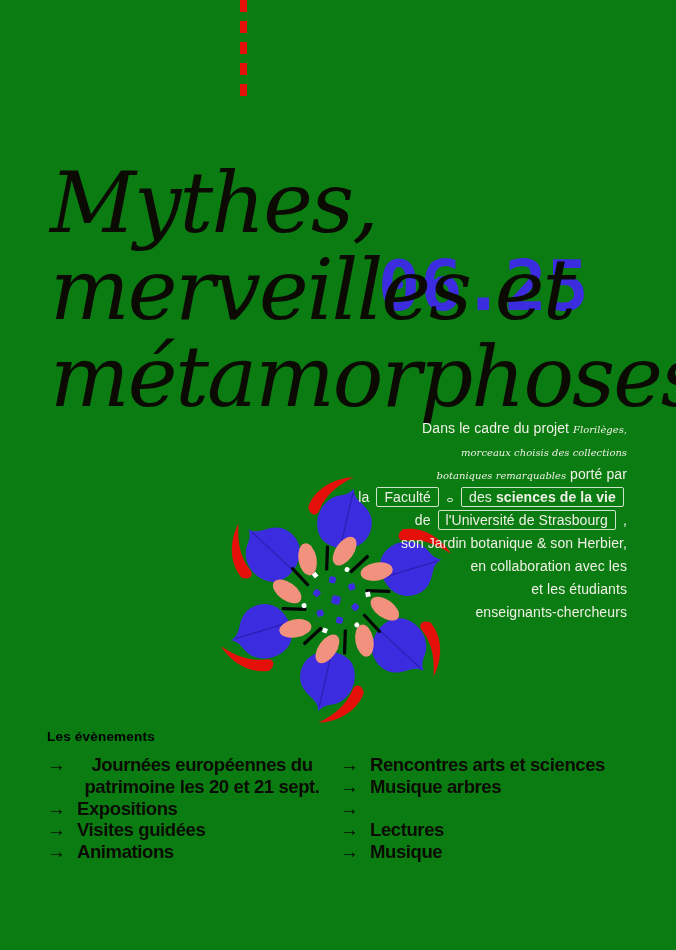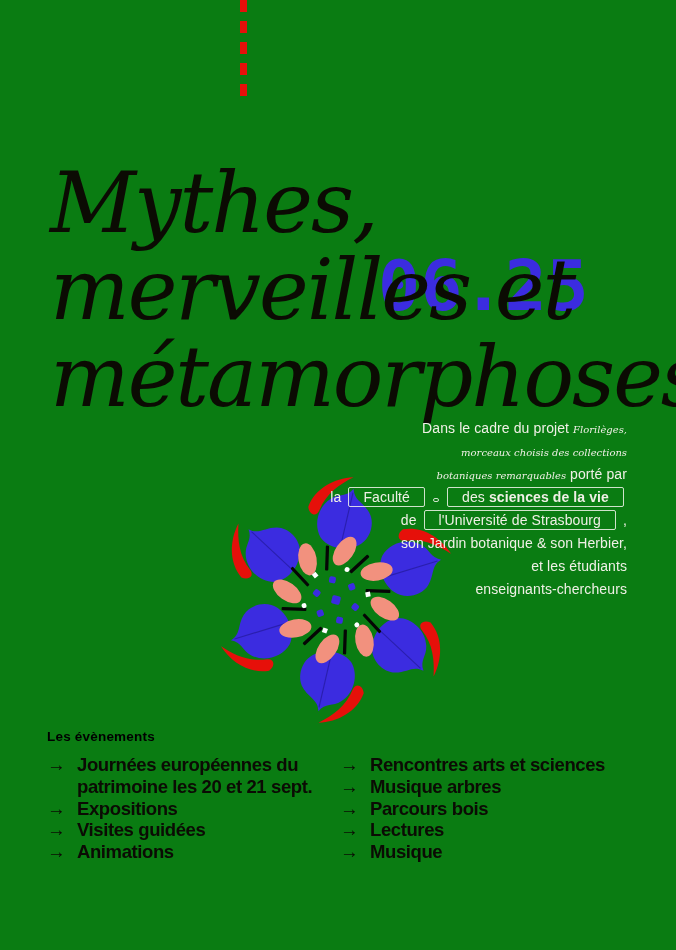--- a/index.html
+++ b/index.html
@@ -26,38 +26,38 @@
     position:absolute;right:49px;top:417px;width:330px;
     text-align:right;color:#f0f0e6;
     font-size:14px;line-height:23px;letter-spacing:.1px;
   }
   .intro .line{height:23px;white-space:nowrap;}
   .it{
     font-family:"DejaVu Serif",serif;font-style:italic;font-size:10px;letter-spacing:0;
   }
   .wbox{
     display:inline-block;border:1px solid rgba(242,246,236,.85);border-radius:2px;
-    padding:1px 14px;margin:0 3px;line-height:16px;vertical-align:baseline;
+    padding:1px 7px;margin:0 3px;line-height:16px;vertical-align:baseline;
   }
   .gapbox{padding:1px 2px;margin:0 1px;}
   .b{font-weight:bold;}
   .flower{position:absolute;left:212px;top:474px;}
   .ev-heading{
     position:absolute;left:47px;top:729px;
     font-weight:bold;font-size:13.5px;letter-spacing:.2px;color:#000000;
   }
   .events{
     position:absolute;left:47px;top:754px;width:600px;display:flex;
     color:#0b0b04;font-weight:bold;font-size:18.5px;line-height:21.8px;letter-spacing:-0.4px;
   }
   .ev-col-left{width:293px;flex:none;}
   .ev-col-right{flex:1;}
   .ev-row{display:flex;align-items:flex-start;}
   .ev-arrow{width:30px;flex:none;letter-spacing:0;}
-  .ev-text{max-width:250px;}
+  .ev-text{max-width:250px;text-align:center;}
 </style>
 </head>
 <body>
 
 <div class="dash-line"></div>
 
 <svg class="flower" width="248" height="252" viewBox="-130 -132 260 264" xmlns="http://www.w3.org/2000/svg">
   <g>
 
     <g transform="rotate(9)">
@@ -221,20 +221,21 @@
     <span class="wbox">Faculté</span>
     <span class="wbox gapbox"></span>
     <span class="wbox"><span>des </span><span class="b">sciences de la vie</span></span>
   </div>
   <div class="line">
     <span>de</span>
     <span class="wbox">l'Université de Strasbourg</span>
     <span>,</span>
   </div>
   <div class="line">son Jardin botanique &amp; son Herbier,</div>
+  <div class="line">en collaboration avec les</div>
   <div class="line">et les étudiants</div>
   <div class="line">enseignants-chercheurs</div>
 </div>
 
 <div class="ev-heading">Les évènements</div>
 
 <div class="events">
   <div class="ev-col-left">
     <div class="ev-row">
       <span class="ev-arrow">→</span>
@@ -257,21 +258,20 @@
     <div class="ev-row">
       <span class="ev-arrow">→</span>
       <span class="ev-text">Rencontres arts et sciences</span>
     </div>
     <div class="ev-row">
       <span class="ev-arrow">→</span>
       <span class="ev-text">Musique arbres</span>
     </div>
     <div class="ev-row">
       <span class="ev-arrow">→</span>
-      <span class="ev-text">Parcours bois</span>
     </div>
     <div class="ev-row">
       <span class="ev-arrow">→</span>
       <span class="ev-text">Lectures</span>
     </div>
     <div class="ev-row">
       <span class="ev-arrow">→</span>
       <span class="ev-text">Musique</span>
     </div>
   </div>

